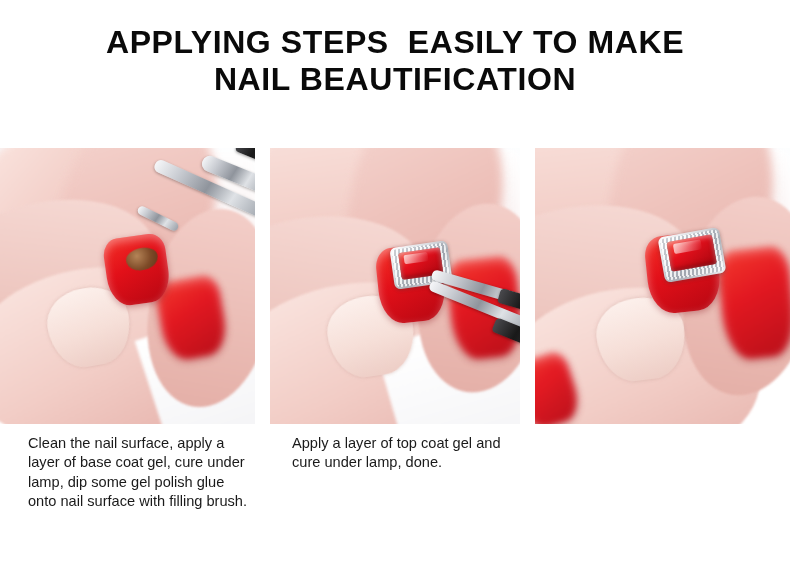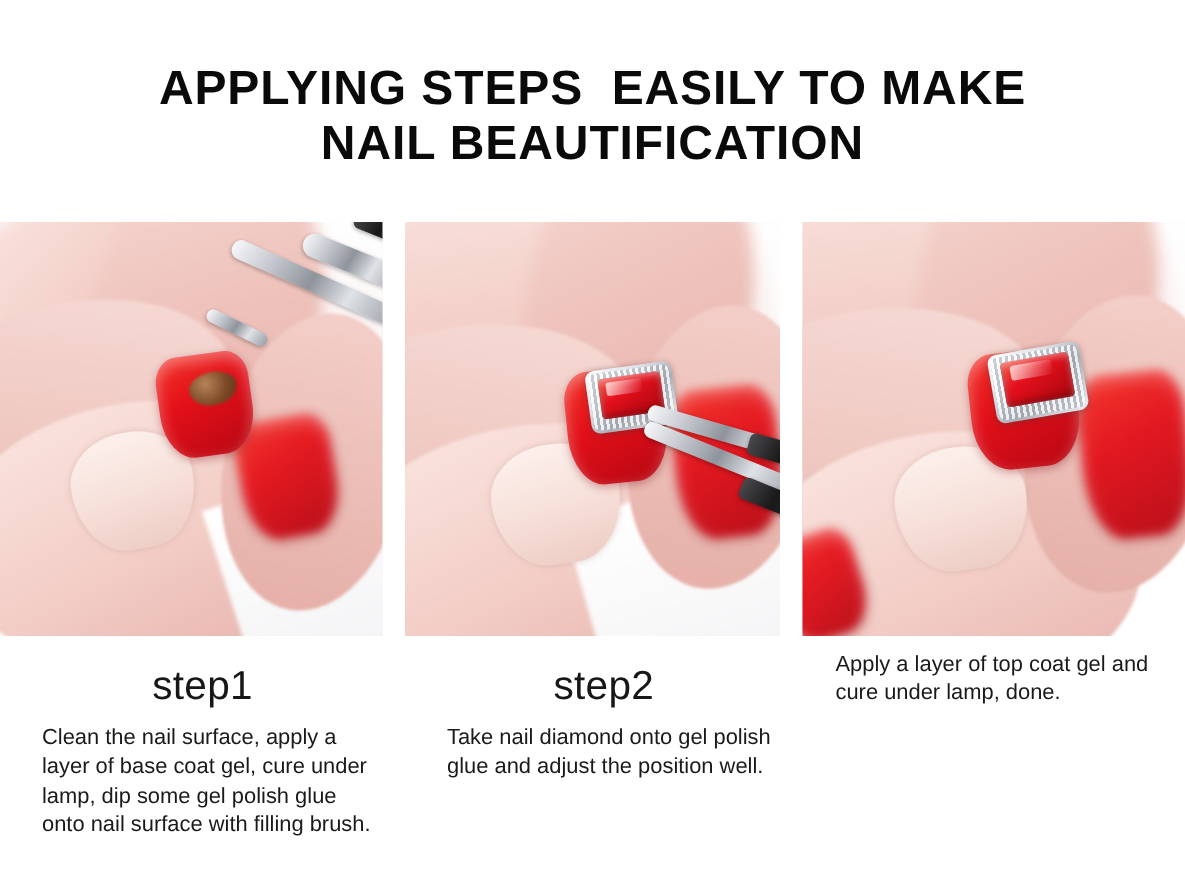--- a/index.html
+++ b/index.html
@@ -12,21 +12,21 @@
     height: 587px;
     overflow: hidden;
     font-family: "Liberation Sans", sans-serif;
     color: #000000;
     position: relative;
   }
 
   
   .title-block {
     width: 790px;
-    padding-top: 40px;
+    padding-top: 24px;
     text-align: center;
     line-height: 1.16;
   }
   .title-line {
     display: block;
     font-family: "Liberation Sans", sans-serif;
     font-weight: bold;
     font-size: 32px;
     letter-spacing: 0.6px;
     color: #0a0a0a;
@@ -279,25 +279,20 @@
         <div class="gem-center" style="left:8px; top:6px; right:8px; bottom:10px;"></div>
         <div class="gem-facet" style="left:14px; top:9px; width:28px; height:10px;"></div>
       </div>
     </div>
   </div>
 </div>
 
 <div class="captions">
 
   <div class="caption-col col-1">
-    <div class="step-label">step1</div>
     <div class="step-body">Clean the nail surface, apply a layer of base coat gel, cure under lamp, dip some gel polish glue onto nail surface with filling brush.</div>
   </div>
 
-  <div class="caption-col col-2">
-    <div class="step-label">step2</div>
-    <div class="step-body">Take nail diamond onto gel polish glue and adjust the position well.</div>
-  </div>
 
   <div class="caption-col col-3">
     <div class="step-body">Apply a layer of top coat gel and cure under lamp, done.</div>
   </div>
 </div>
 
 </body></html>

